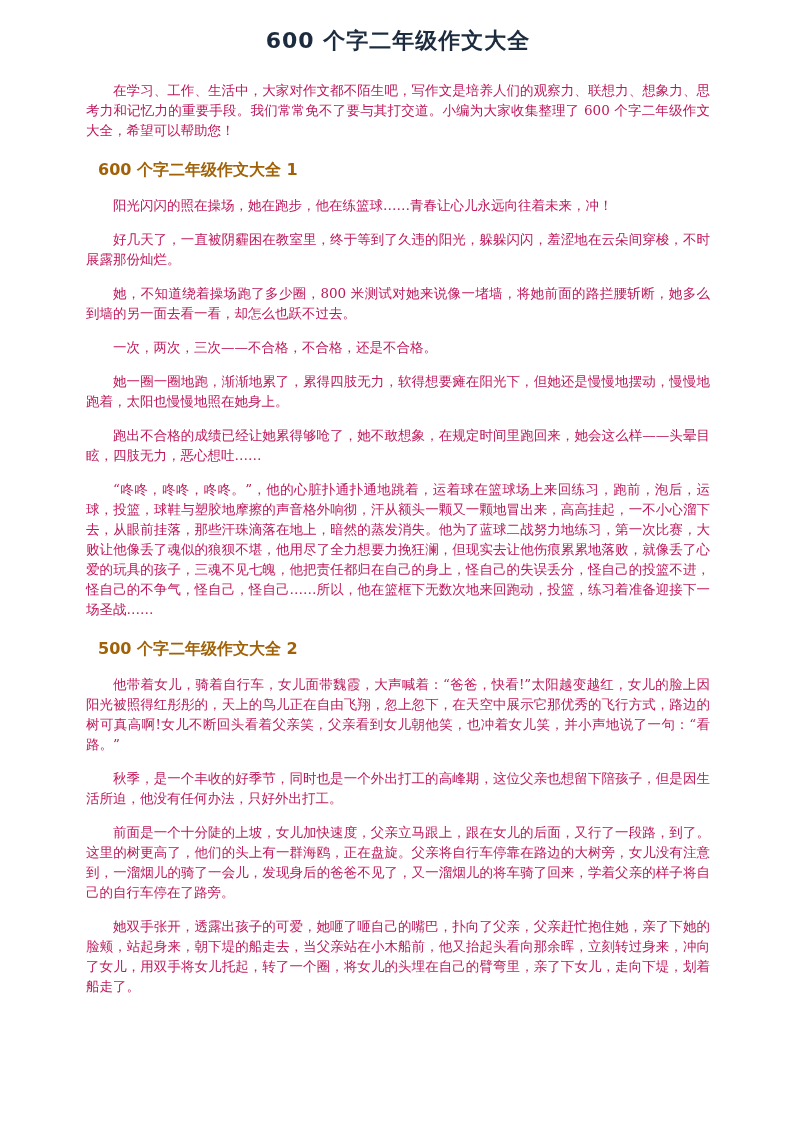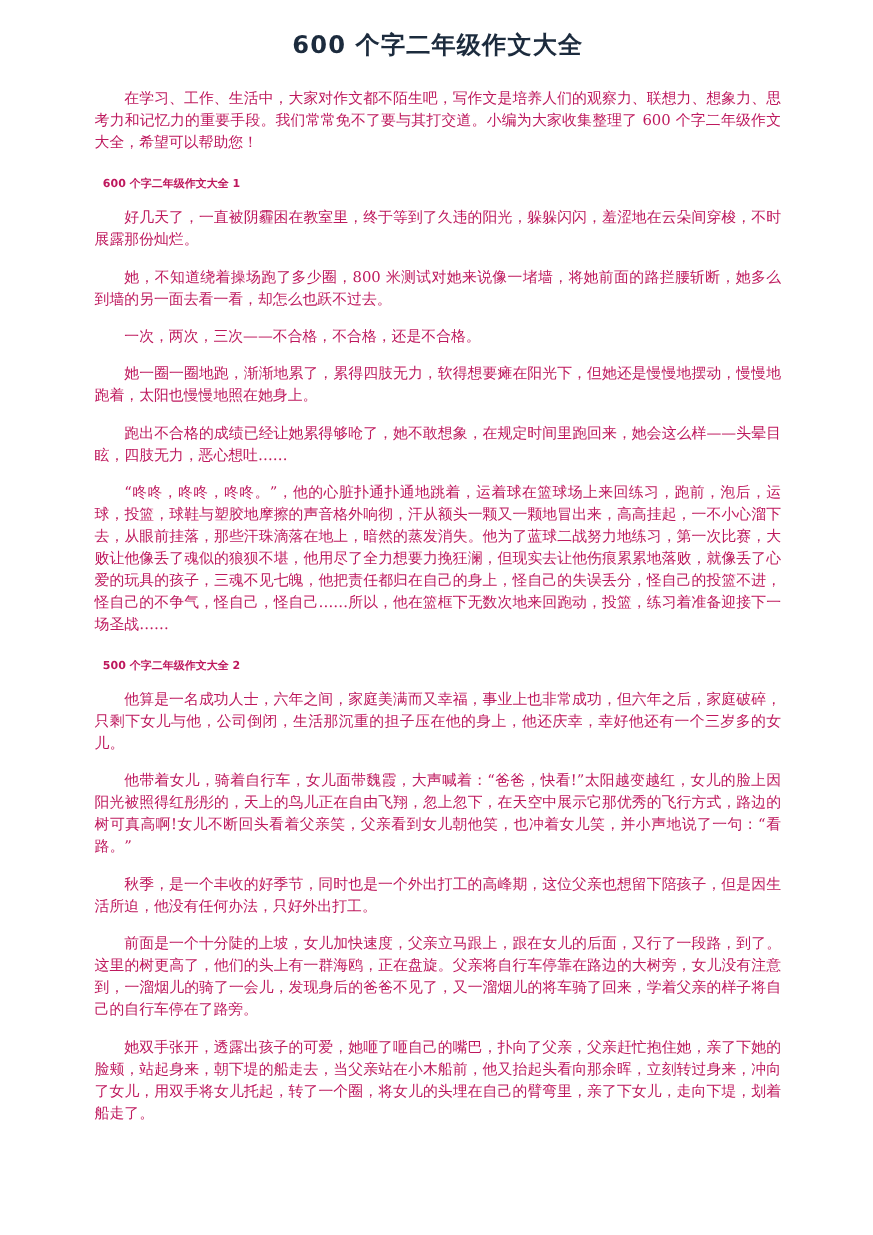--- a/index.html
+++ b/index.html
@@ -34,45 +34,45 @@
     font-size: 13.5px;
     line-height: 20px;
     color: #be185d;
     text-align: justify;
     text-indent: 2em;
     overflow-wrap: break-word;
   }
   .section-heading {
     margin: 20px 0 14px 0;
     font-family: "DejaVu Sans", sans-serif;
-    font-size: 10px;
+    font-size: 16px;
     font-weight: 700;
-    color: #be185d;
+    color: #a16207;
     text-indent: 0.75em;
   }
 </style>
 </head>
 <body>
 
 <div class="page">
 
   <h1 class="doc-title">600 个字二年级作文大全</h1>
 
   <p class="body-text">在学习、工作、生活中，大家对作文都不陌生吧，写作文是培养人们的观察力、联想力、想象力、思考力和记忆力的重要手段。我们常常免不了要与其打交道。小编为大家收集整理了 600 个字二年级作文大全，希望可以帮助您！</p>
 
   <h2 class="section-heading">600 个字二年级作文大全 1</h2>
 
+  <p class="body-text">阳光闪闪的照在操场，她在跑步，他在练篮球……青春让心儿永远向往着未来，冲！</p>
   <p class="body-text">好几天了，一直被阴霾困在教室里，终于等到了久违的阳光，躲躲闪闪，羞涩地在云朵间穿梭，不时展露那份灿烂。</p>
   <p class="body-text">她，不知道绕着操场跑了多少圈，800 米测试对她来说像一堵墙，将她前面的路拦腰斩断，她多么到墙的另一面去看一看，却怎么也跃不过去。</p>
   <p class="body-text">一次，两次，三次——不合格，不合格，还是不合格。</p>
   <p class="body-text">她一圈一圈地跑，渐渐地累了，累得四肢无力，软得想要瘫在阳光下，但她还是慢慢地摆动，慢慢地跑着，太阳也慢慢地照在她身上。</p>
   <p class="body-text">跑出不合格的成绩已经让她累得够呛了，她不敢想象，在规定时间里跑回来，她会这么样——头晕目眩，四肢无力，恶心想吐……</p>
   <p class="body-text">“咚咚，咚咚，咚咚。”，他的心脏扑通扑通地跳着，运着球在篮球场上来回练习，跑前，泡后，运球，投篮，球鞋与塑胶地摩擦的声音格外响彻，汗从额头一颗又一颗地冒出来，高高挂起，一不小心溜下去，从眼前挂落，那些汗珠滴落在地上，暗然的蒸发消失。他为了蓝球二战努力地练习，第一次比赛，大败让他像丢了魂似的狼狈不堪，他用尽了全力想要力挽狂澜，但现实去让他伤痕累累地落败，就像丢了心爱的玩具的孩子，三魂不见七魄，他把责任都归在自己的身上，怪自己的失误丢分，怪自己的投篮不进，怪自己的不争气，怪自己，怪自己……所以，他在篮框下无数次地来回跑动，投篮，练习着准备迎接下一场圣战……</p>
 
   <h2 class="section-heading">500 个字二年级作文大全 2</h2>
 
-  <p class="body-text">他算是一名成功人士，六年之间，家庭美满而又幸福，事业上也非常成功，但六年之后，家庭破碎，只剩下女儿与他，公司倒闭，生活那沉重的担子压在他的身上，他还庆幸，幸好他还有一个三岁多的女儿。</p>
   <p class="body-text">他带着女儿，骑着自行车，女儿面带魏霞，大声喊着：“爸爸，快看!”太阳越变越红，女儿的脸上因阳光被照得红彤彤的，天上的鸟儿正在自由飞翔，忽上忽下，在天空中展示它那优秀的飞行方式，路边的树可真高啊!女儿不断回头看着父亲笑，父亲看到女儿朝他笑，也冲着女儿笑，并小声地说了一句：“看路。”</p>
   <p class="body-text">秋季，是一个丰收的好季节，同时也是一个外出打工的高峰期，这位父亲也想留下陪孩子，但是因生活所迫，他没有任何办法，只好外出打工。</p>
   <p class="body-text">前面是一个十分陡的上坡，女儿加快速度，父亲立马跟上，跟在女儿的后面，又行了一段路，到了。这里的树更高了，他们的头上有一群海鸥，正在盘旋。父亲将自行车停靠在路边的大树旁，女儿没有注意到，一溜烟儿的骑了一会儿，发现身后的爸爸不见了，又一溜烟儿的将车骑了回来，学着父亲的样子将自己的自行车停在了路旁。</p>
   <p class="body-text">她双手张开，透露出孩子的可爱，她咂了咂自己的嘴巴，扑向了父亲，父亲赶忙抱住她，亲了下她的脸颊，站起身来，朝下堤的船走去，当父亲站在小木船前，他又抬起头看向那余晖，立刻转过身来，冲向了女儿，用双手将女儿托起，转了一个圈，将女儿的头埋在自己的臂弯里，亲了下女儿，走向下堤，划着船走了。</p>
 
 </div>
 
 </body></html>

